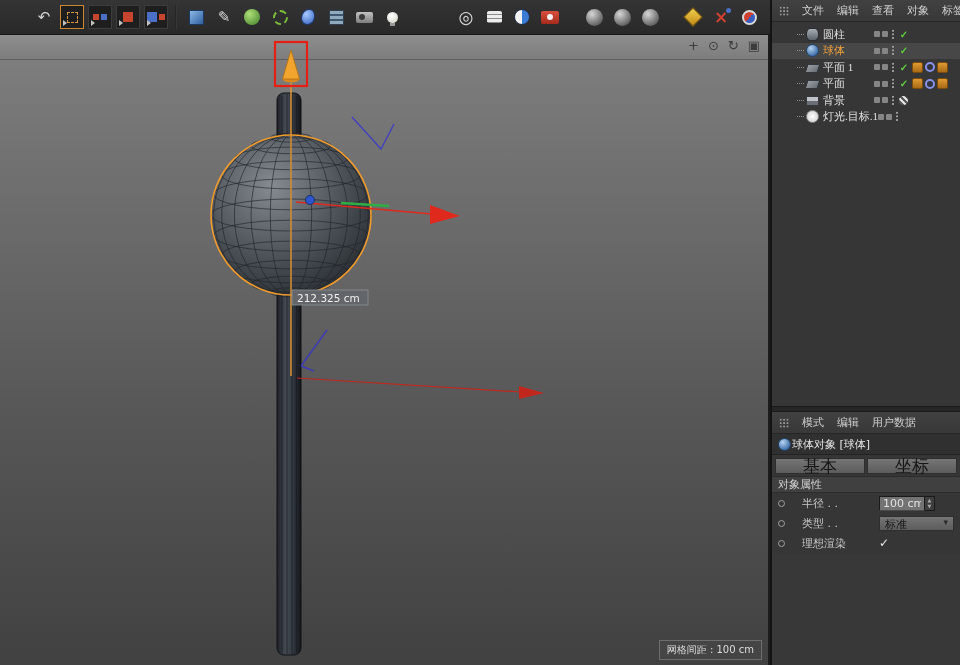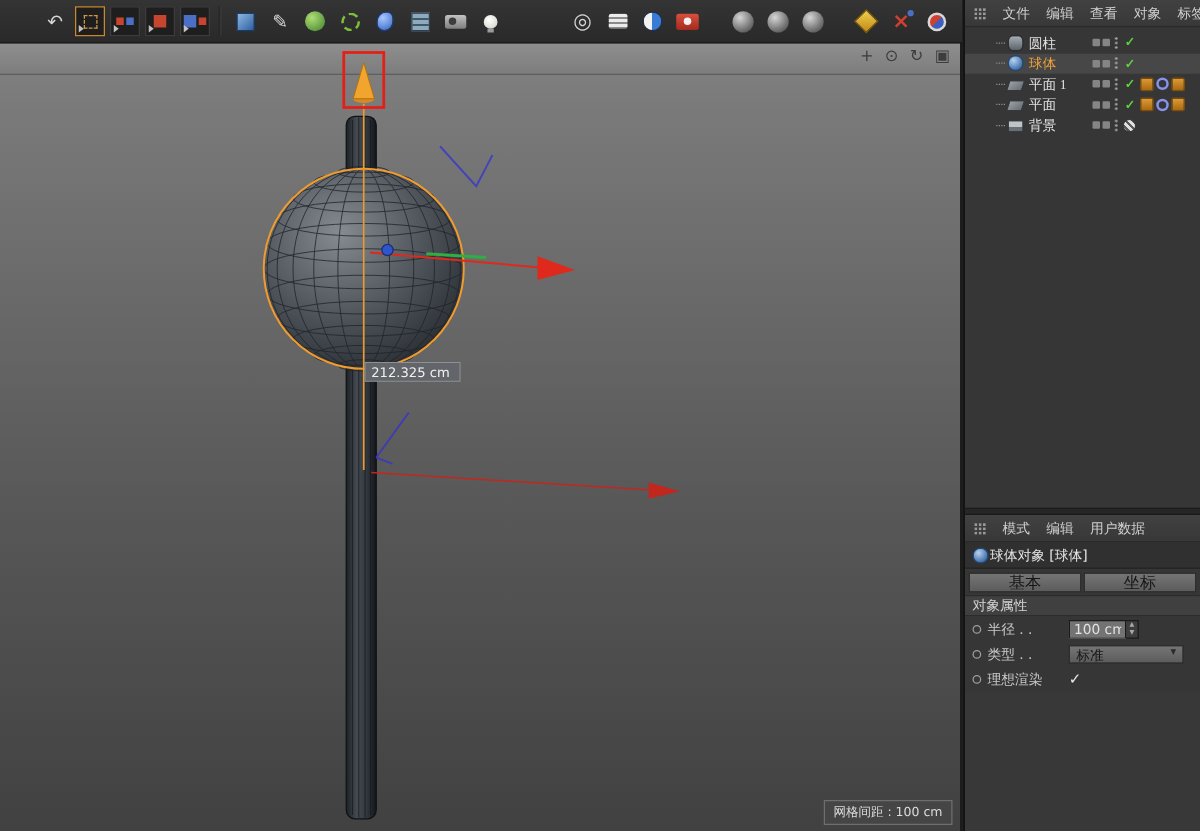--- a/index.html
+++ b/index.html
@@ -127,26 +127,26 @@
   .splitter { height:6px; background:#262626; border-top:1px solid #1a1a1a;
     border-bottom:1px solid #1a1a1a; flex:none; }
 
   
   .am-title { height:21px; background:#303030; border-bottom:1px solid #222;
     display:flex; align-items:center; gap:1px; padding:0 6px; flex:none; }
   .am-title .obj-ico { margin-right:0; }
   .am-title-text { color:#e6e6e6; font-size:11px; }
   .am-tabs { display:flex; gap:2px; padding:3px 3px 2px 3px; flex:none; }
   .am-tab { flex:1; height:16px; background:linear-gradient(#757575,#5c5c5c);
-    border:1px solid #2e2e2e; color:#161616; font-size:13px; display:flex;
+    border:1px solid #2e2e2e; color:#161616; font-size:17px; display:flex;
     align-items:center; justify-content:center; cursor:pointer; }
   .am-section { height:17px; background:#404040; border-top:1px solid #2c2c2c;
     border-bottom:1px solid #2c2c2c; color:#d4d4d4; font-size:11px;
     display:flex; align-items:center; padding:0 6px; flex:none; }
-  .prop-row { height:20px; display:flex; align-items:center; padding:0 6px; gap:5px; }
+  .prop-row { height:20px; display:flex; align-items:center; padding:0 6px; gap:17px; }
   .key-circle { width:7px; height:7px; border-radius:50%; border:1px solid #9e9e9e;
     flex:none; cursor:pointer; }
   .prop-label { color:#c8c8c8; font-size:11px; width:60px; flex:none; white-space:nowrap; }
   .field { display:flex; align-items:center; height:15px; }
   .field input { width:46px; height:15px; background:#737373; border:1px solid #1a1a1a;
     border-bottom-color:#4a4a4a; color:#e2e2e2; font-size:11px; padding:0 3px;
     font-family:inherit; }
   .spin { display:flex; flex-direction:column; width:10px; height:15px;
     background:#3e3e3e; border:1px solid #1a1a1a; border-left:none; cursor:pointer; }
   .spin i { flex:1; font-style:normal; font-size:5px; color:#a8a8a8; text-align:center;
@@ -407,20 +407,33 @@
         <span class="vis-dots">
             <i></i>
             <i></i>
           </span>
         <span class="drag-dots"></span>
         <span class="tags">
             <span class="tag-checker"></span>
           </span>
       </span>
     </div>
+    <div class="om-row">
+      <span class="h-tick"></span>
+      <span class="obj-ico ico-light"></span>
+      <span class="obj-name">灯光.目标.1</span>
+      <span class="om-right">
+        <span class="vis-dots">
+            <i></i>
+            <i></i>
+          </span>
+        <span class="drag-dots"></span>
+        <span class="tags"></span>
+      </span>
+    </div>
   </div>
 
   <div class="splitter"></div>
 
   <div class="panel-menu">
     <span class="grid-ico"></span>
     <span class="menu-item">模式</span>
     <span class="menu-item">编辑</span>
     <span class="menu-item">用户数据</span>
   </div>

